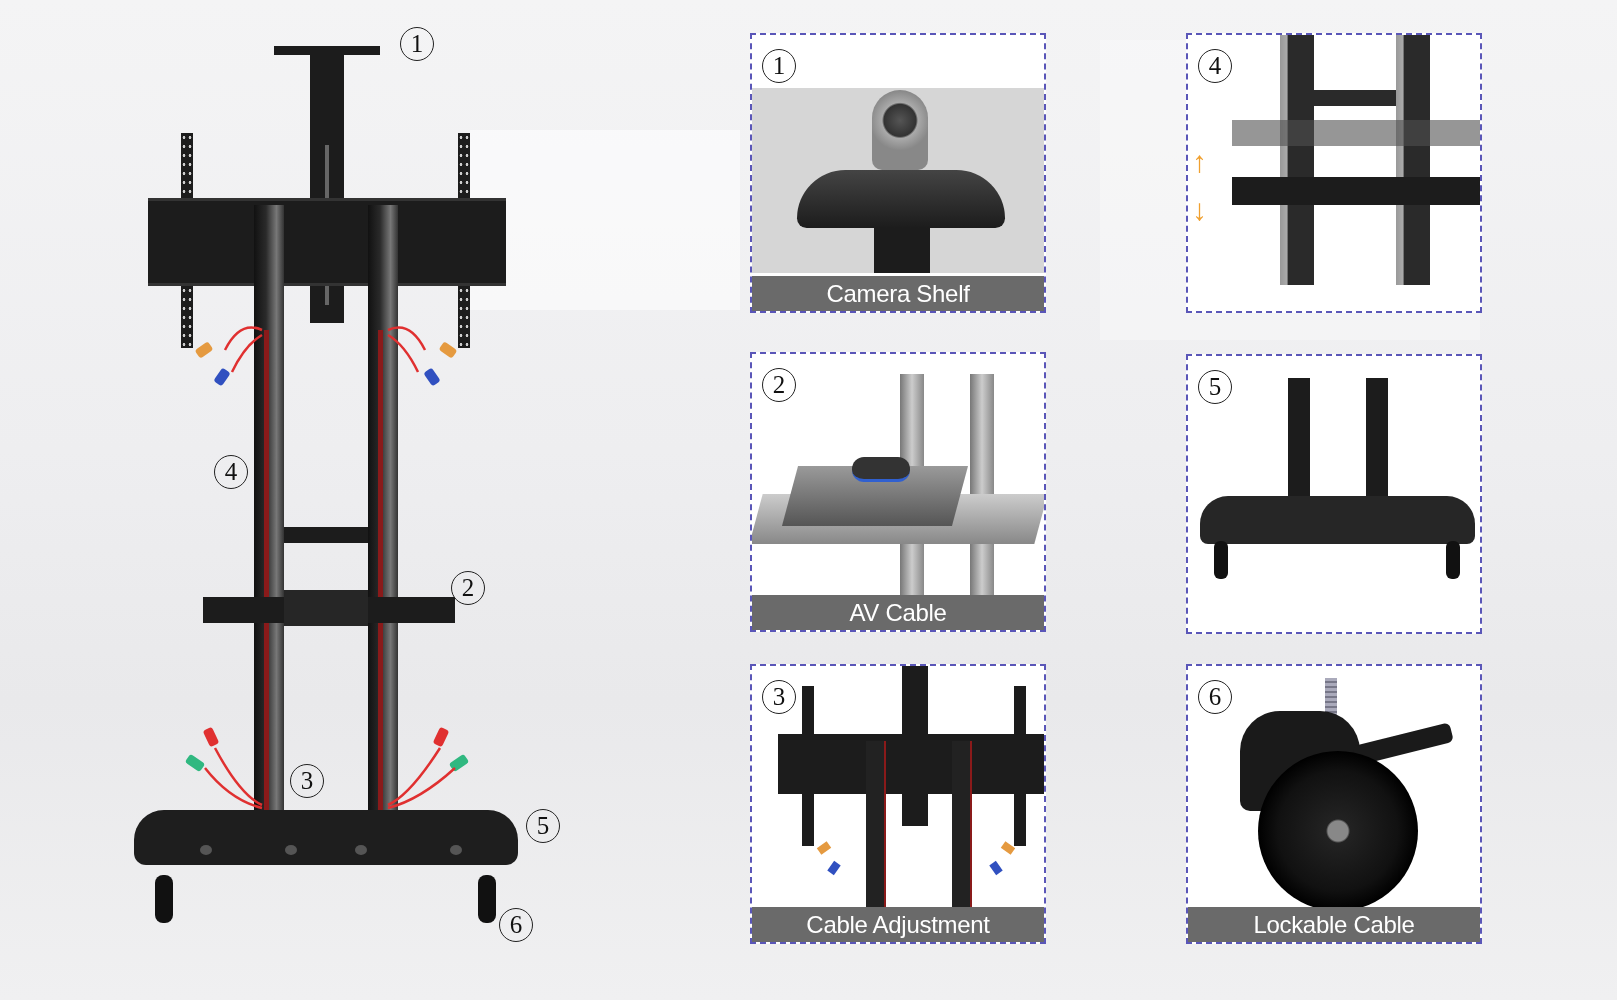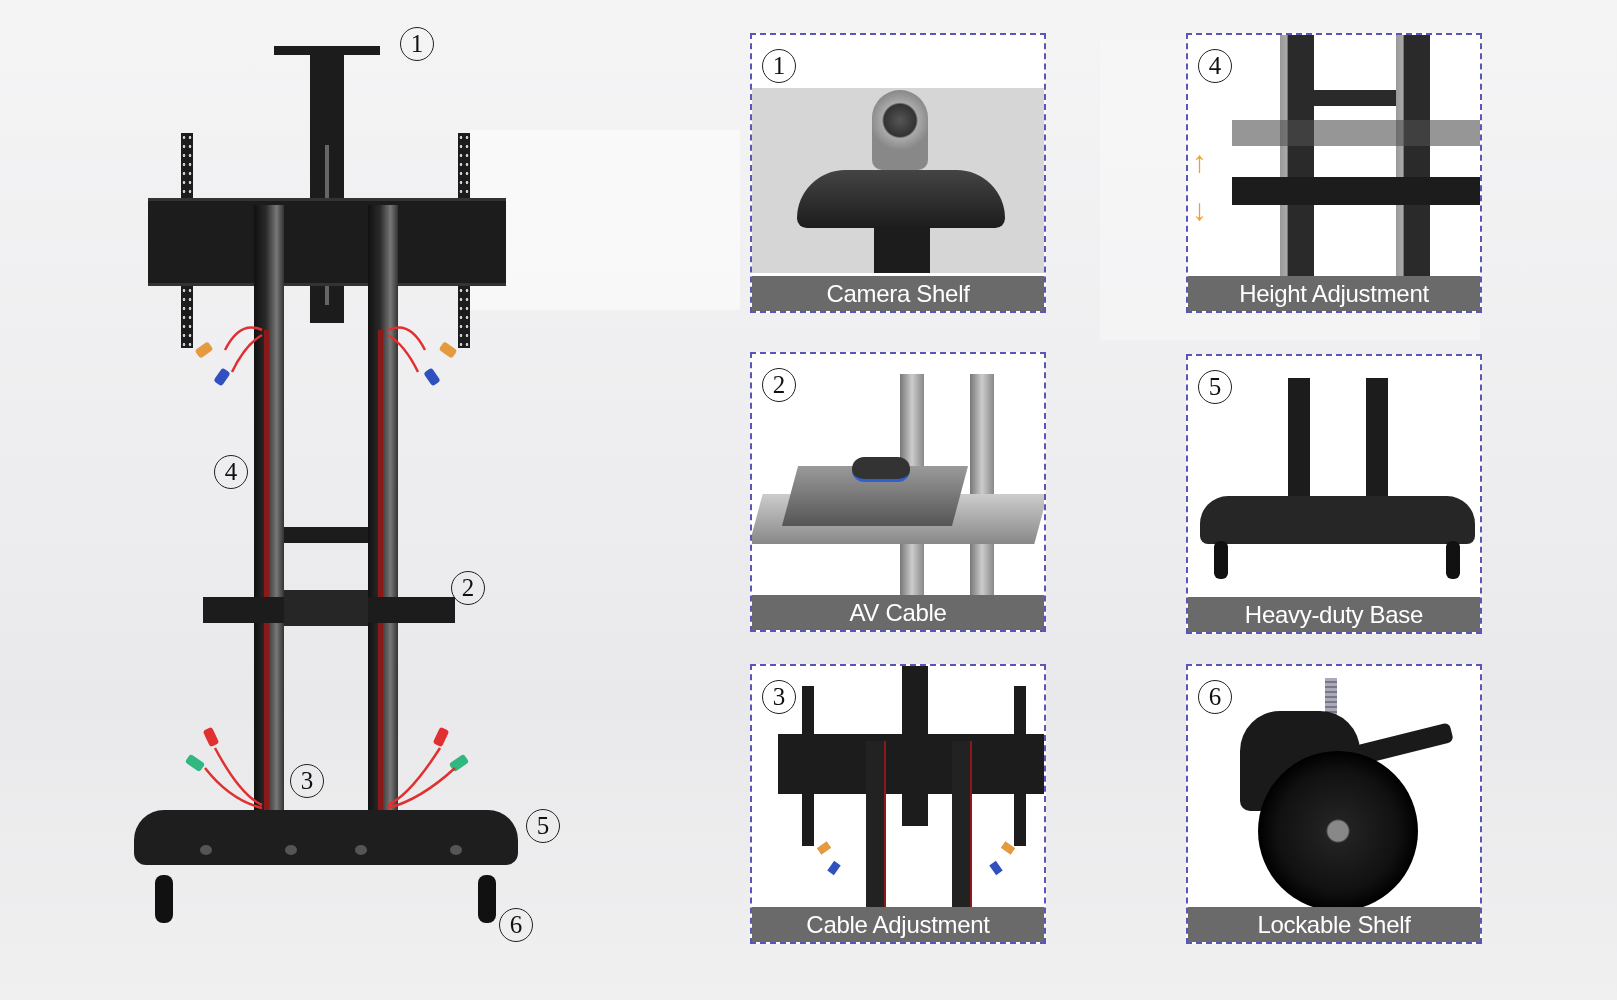--- a/index.html
+++ b/index.html
@@ -95,41 +95,39 @@
 
 <div class="panel" style="left:1186px;top:33px;">
   <div style="position:absolute;left:92px;top:0;width:34px;height:250px;background:linear-gradient(90deg,#999 0,#aaa 20%,#2a2a2a 25%,#2a2a2a 100%);"></div>
   <div style="position:absolute;left:208px;top:0;width:34px;height:250px;background:linear-gradient(90deg,#999 0,#aaa 20%,#2a2a2a 25%,#2a2a2a 100%);"></div>
   <div style="position:absolute;left:126px;top:55px;width:82px;height:16px;background:#2a2a2a;"></div>
   <div style="position:absolute;left:44px;top:85px;width:250px;height:26px;background:rgba(80,80,80,.6);"></div>
   <div style="position:absolute;left:44px;top:142px;width:250px;height:28px;background:#1c1c1c;"></div>
   <div style="position:absolute;left:4px;top:112px;color:#f0a030;font-size:30px;font-weight:bold;line-height:1;">↑</div>
   <div style="position:absolute;left:4px;top:160px;color:#f0a030;font-size:30px;font-weight:bold;line-height:1;">↓</div>
   <div class="num">4</div>
-  <div class="caption">Height Adjustment</div>
 </div>
 
 <div class="panel" style="left:750px;top:352px;">
   <div style="position:absolute;left:148px;top:20px;width:24px;height:230px;background:linear-gradient(90deg,#777,#ccc,#888);"></div>
   <div style="position:absolute;left:218px;top:20px;width:24px;height:230px;background:linear-gradient(90deg,#777,#ccc,#888);"></div>
   <div style="position:absolute;left:4px;top:140px;width:285px;height:50px;background:linear-gradient(180deg,#ccc,#888);transform:skewX(-15deg);"></div>
   <div style="position:absolute;left:38px;top:112px;width:170px;height:60px;background:linear-gradient(180deg,#9a9a9a,#555);transform:skewX(-15deg);"></div>
   <div style="position:absolute;left:100px;top:103px;width:58px;height:22px;background:#333;border-radius:12px;border-bottom:3px solid #3060d0;"></div>
   <div class="num">2</div>
   <div class="caption">AV Cable</div>
 </div>
 
 <div class="panel" style="left:1186px;top:354px;">
   <div style="position:absolute;left:100px;top:22px;width:22px;height:150px;background:#1c1c1c;"></div>
   <div style="position:absolute;left:178px;top:22px;width:22px;height:150px;background:#1c1c1c;"></div>
   <div style="position:absolute;left:12px;top:140px;width:275px;height:48px;background:#262626;border-radius:28px 28px 8px 8px;"></div>
   <div style="position:absolute;left:26px;top:185px;width:14px;height:38px;background:#111;border-radius:6px;"></div>
   <div style="position:absolute;left:258px;top:185px;width:14px;height:38px;background:#111;border-radius:6px;"></div>
   <div class="num">5</div>
-  <div class="caption">Heavy-duty Base</div>
 </div>
 
 <div class="panel" style="left:750px;top:664px;">
   <div style="position:absolute;left:50px;top:20px;width:12px;height:160px;background:#1c1c1c;"></div>
   <div style="position:absolute;left:262px;top:20px;width:12px;height:160px;background:#1c1c1c;"></div>
   <div style="position:absolute;left:26px;top:68px;width:270px;height:60px;background:#1c1c1c;"></div>
   <div style="position:absolute;left:150px;top:0;width:26px;height:160px;background:#1c1c1c;"></div>
   <div style="position:absolute;left:114px;top:75px;width:18px;height:170px;background:#222;border-right:2px solid #8a1a1a;"></div>
   <div style="position:absolute;left:200px;top:75px;width:18px;height:170px;background:#222;border-right:2px solid #8a1a1a;"></div>
   <div style="position:absolute;left:66px;top:178px;width:12px;height:8px;background:#e59a40;transform:rotate(-35deg);"></div>
@@ -139,14 +137,14 @@
   <div class="num">3</div>
   <div class="caption">Cable Adjustment</div>
 </div>
 
 <div class="panel" style="left:1186px;top:664px;">
   <div style="position:absolute;left:137px;top:12px;width:12px;height:38px;background:repeating-linear-gradient(180deg,#aab 0,#aab 3px,#778 3px,#778 5px);"></div>
   <div style="position:absolute;left:52px;top:45px;width:120px;height:100px;background:#1a1a1a;border-radius:40px 40px 10px 10px;"></div>
   <div style="position:absolute;left:165px;top:68px;width:100px;height:20px;background:#1a1a1a;transform:rotate(-14deg);border-radius:6px;"></div>
   <div style="position:absolute;left:70px;top:85px;width:160px;height:160px;border-radius:50%;background:radial-gradient(circle,#888 0,#888 10px,#222 12px,#111 60px,#000 80px);"></div>
   <div class="num">6</div>
-  <div class="caption">Lockable Shelf</div>
+  <div class="caption">Lockable Cable</div>
 </div>
 
 </body></html>

